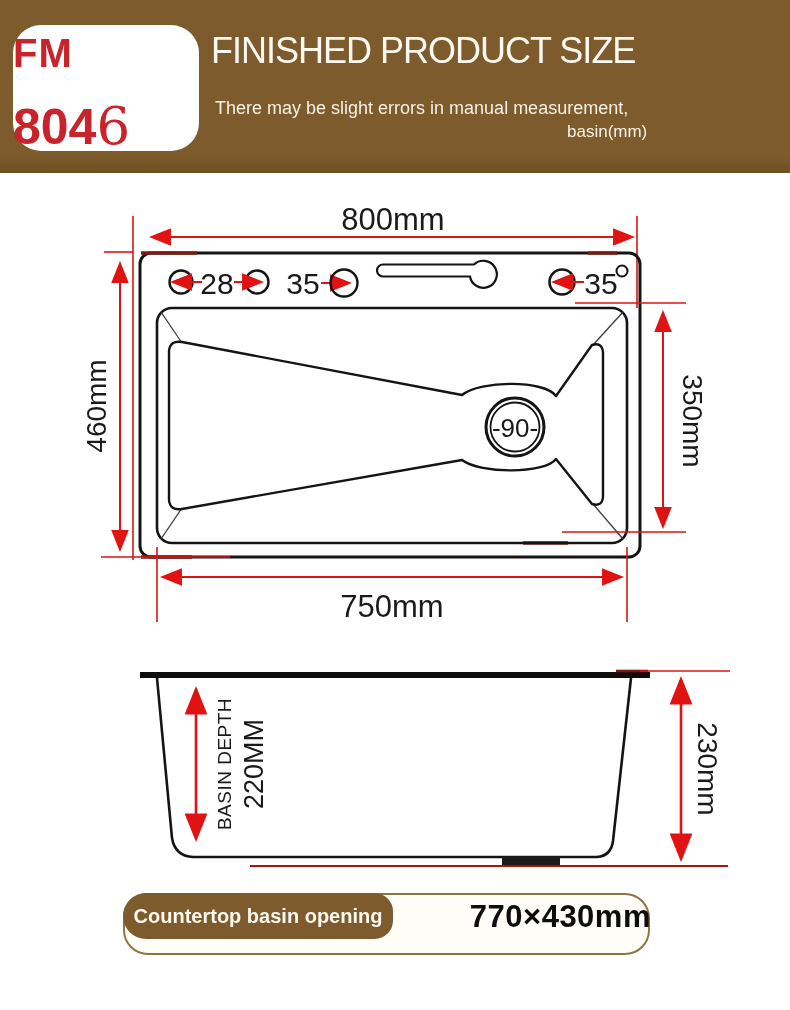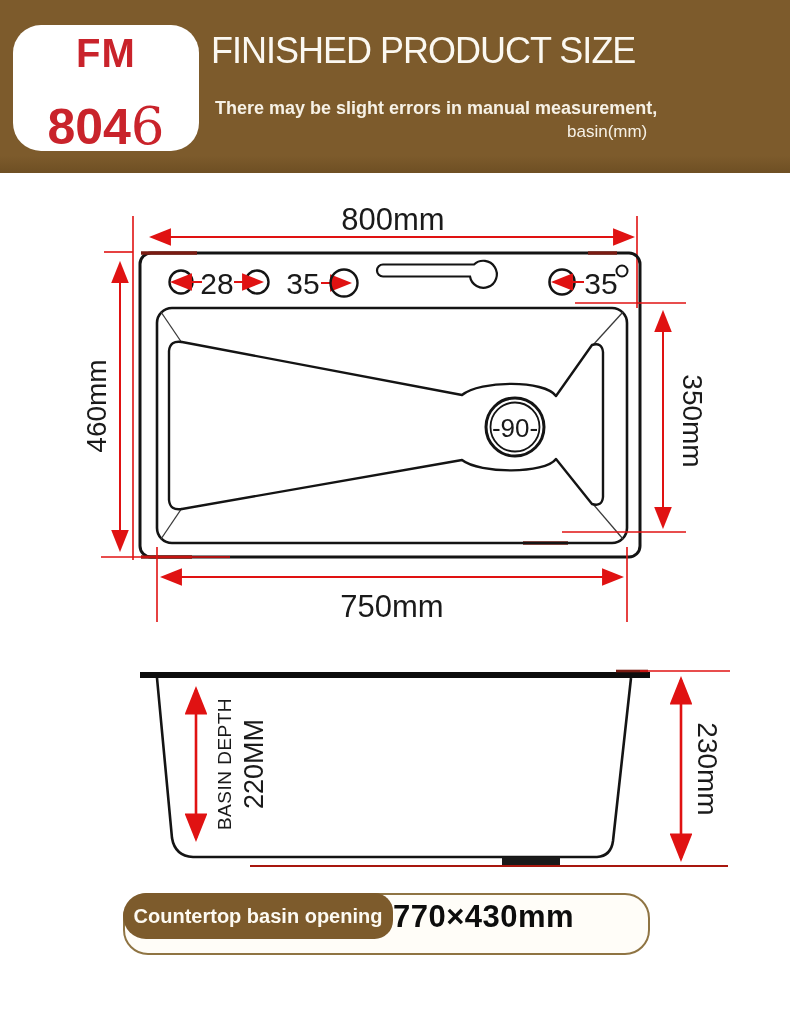--- a/index.html
+++ b/index.html
@@ -2,43 +2,43 @@
 <html><head>
 <meta charset="utf-8">
 <style>
   html,body{margin:0;padding:0;background:#ffffff;}
   #stage{position:relative;width:790px;height:1010px;background:#ffffff;overflow:hidden;
          font-family:"Liberation Sans",sans-serif;}
   
   .header{position:absolute;left:0;top:0;width:790px;height:173px;
           background:linear-gradient(#7d5b2c,#7d5b2c 90%,#6e4f23);}
   .model-box{position:absolute;left:13px;top:25px;width:186px;height:126px;
-             background:#ffffff;border-radius:28px;text-align:center;color:#c9232b;}
+             background:#ffffff;border-radius:28px;text-align:left;color:#c9232b;}
   .model-top{font-size:40px;font-weight:bold;letter-spacing:1px;margin-top:6px;line-height:44px;}
   .model-bottom{font-size:50px;font-weight:bold;line-height:56px;letter-spacing:0px;margin-top:23px;}
   .model-serif{font-family:"DejaVu Serif",serif;font-weight:400;font-size:53px;}
   .hd-title{position:absolute;left:211px;top:30px;width:575px;color:#fbf8f1;
             font-size:36px;font-weight:normal;letter-spacing:-1px;white-space:nowrap;}
   .hd-sub{position:absolute;left:215px;top:96px;color:#f6f1e6;font-size:18px;
-          font-weight:bold;line-height:25px;}
+          font-weight:normal;line-height:25px;}
   .hd-unit{position:absolute;left:567px;top:122px;color:#f6f1e6;font-size:17px;}
   
   svg{position:absolute;left:0;top:0;}
   svg text{font-family:"Liberation Sans",sans-serif;fill:#1a1a1a;}
   .blk{stroke:#141414;fill:none;}
   .red{stroke:#e01212;fill:none;}
   .mrn{stroke:#7a1b12;fill:none;}
   
   .badge{position:absolute;left:123px;top:893px;width:527px;height:62px;background:#fffdf8;
          border:2px solid #8f7443;border-radius:25px;box-sizing:border-box;}
   .badge-label{position:absolute;left:-2px;top:-2px;width:270px;height:46px;background:#7d5b2c;
                border-radius:25px 20px 20px 25px;color:#fdfaf2;font-size:20px;font-weight:bold;
                text-align:center;line-height:46px;letter-spacing:0px;}
   .badge-value{position:absolute;left:268px;top:-2px;width:258px;height:46px;color:#0d0d0d;
-               font-size:31px;font-weight:bold;text-align:left;line-height:47px;letter-spacing:0.5px;}
+               font-size:31px;font-weight:bold;text-align:right;line-height:47px;letter-spacing:0.5px;}
 </style>
 </head>
 <body>
 
 <div id="stage">
 
   <div class="header">
     <div class="model-box">
       <div class="model-top">FM</div>
       <div class="model-bottom"><span>804</span><span class="model-serif">6</span></div>

